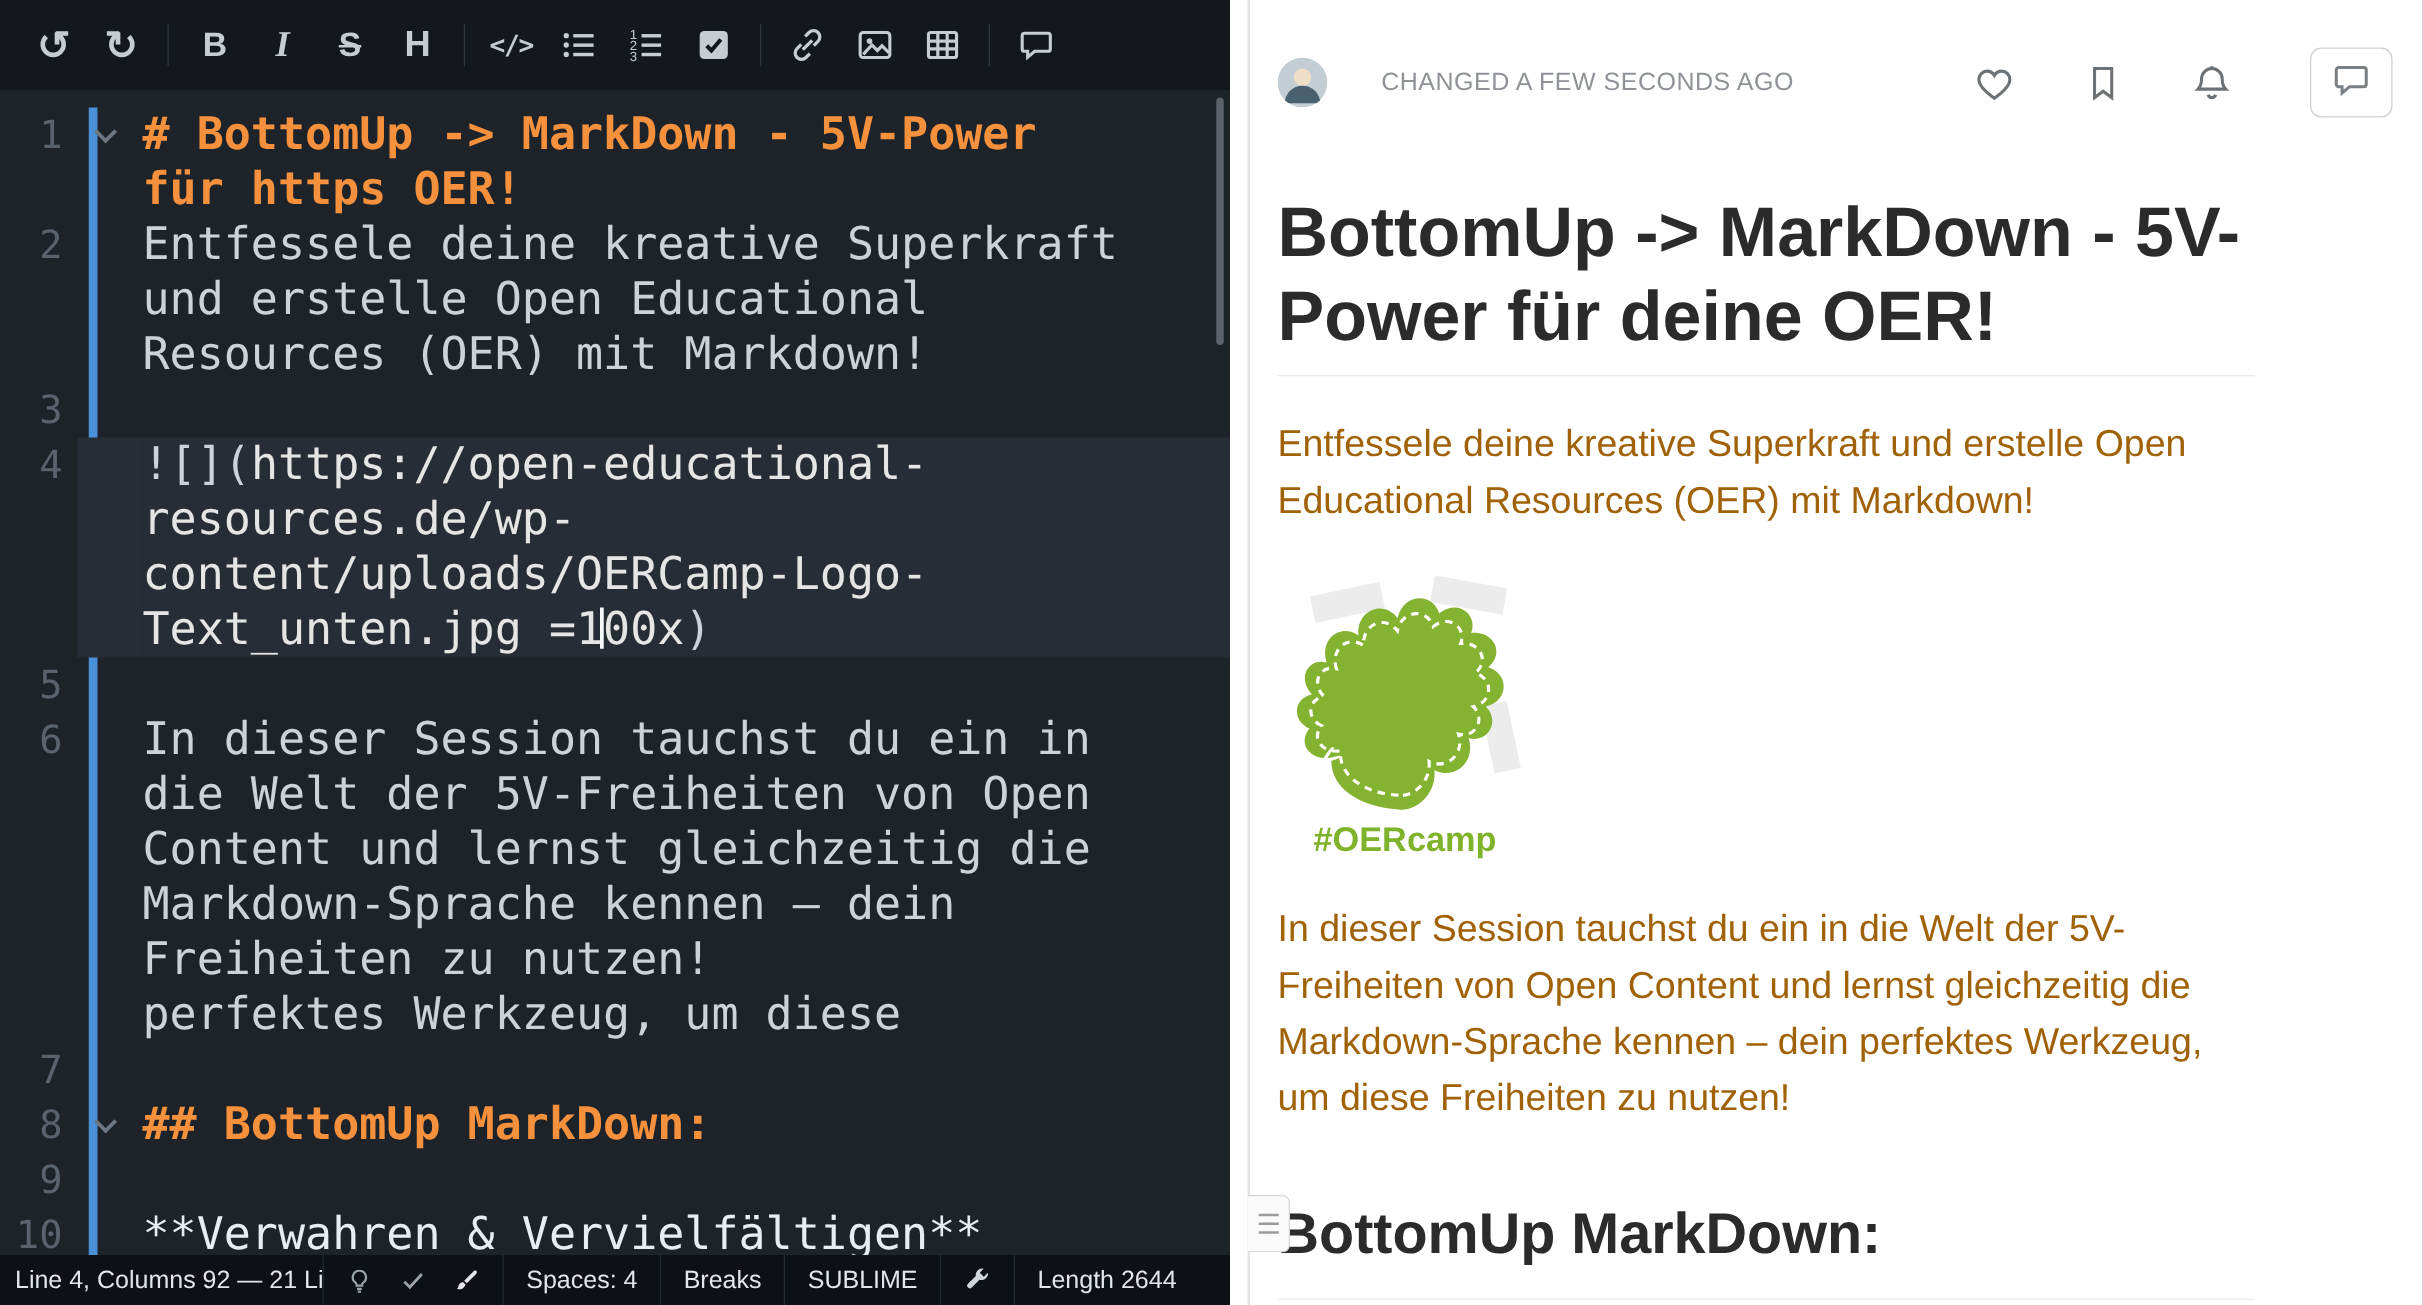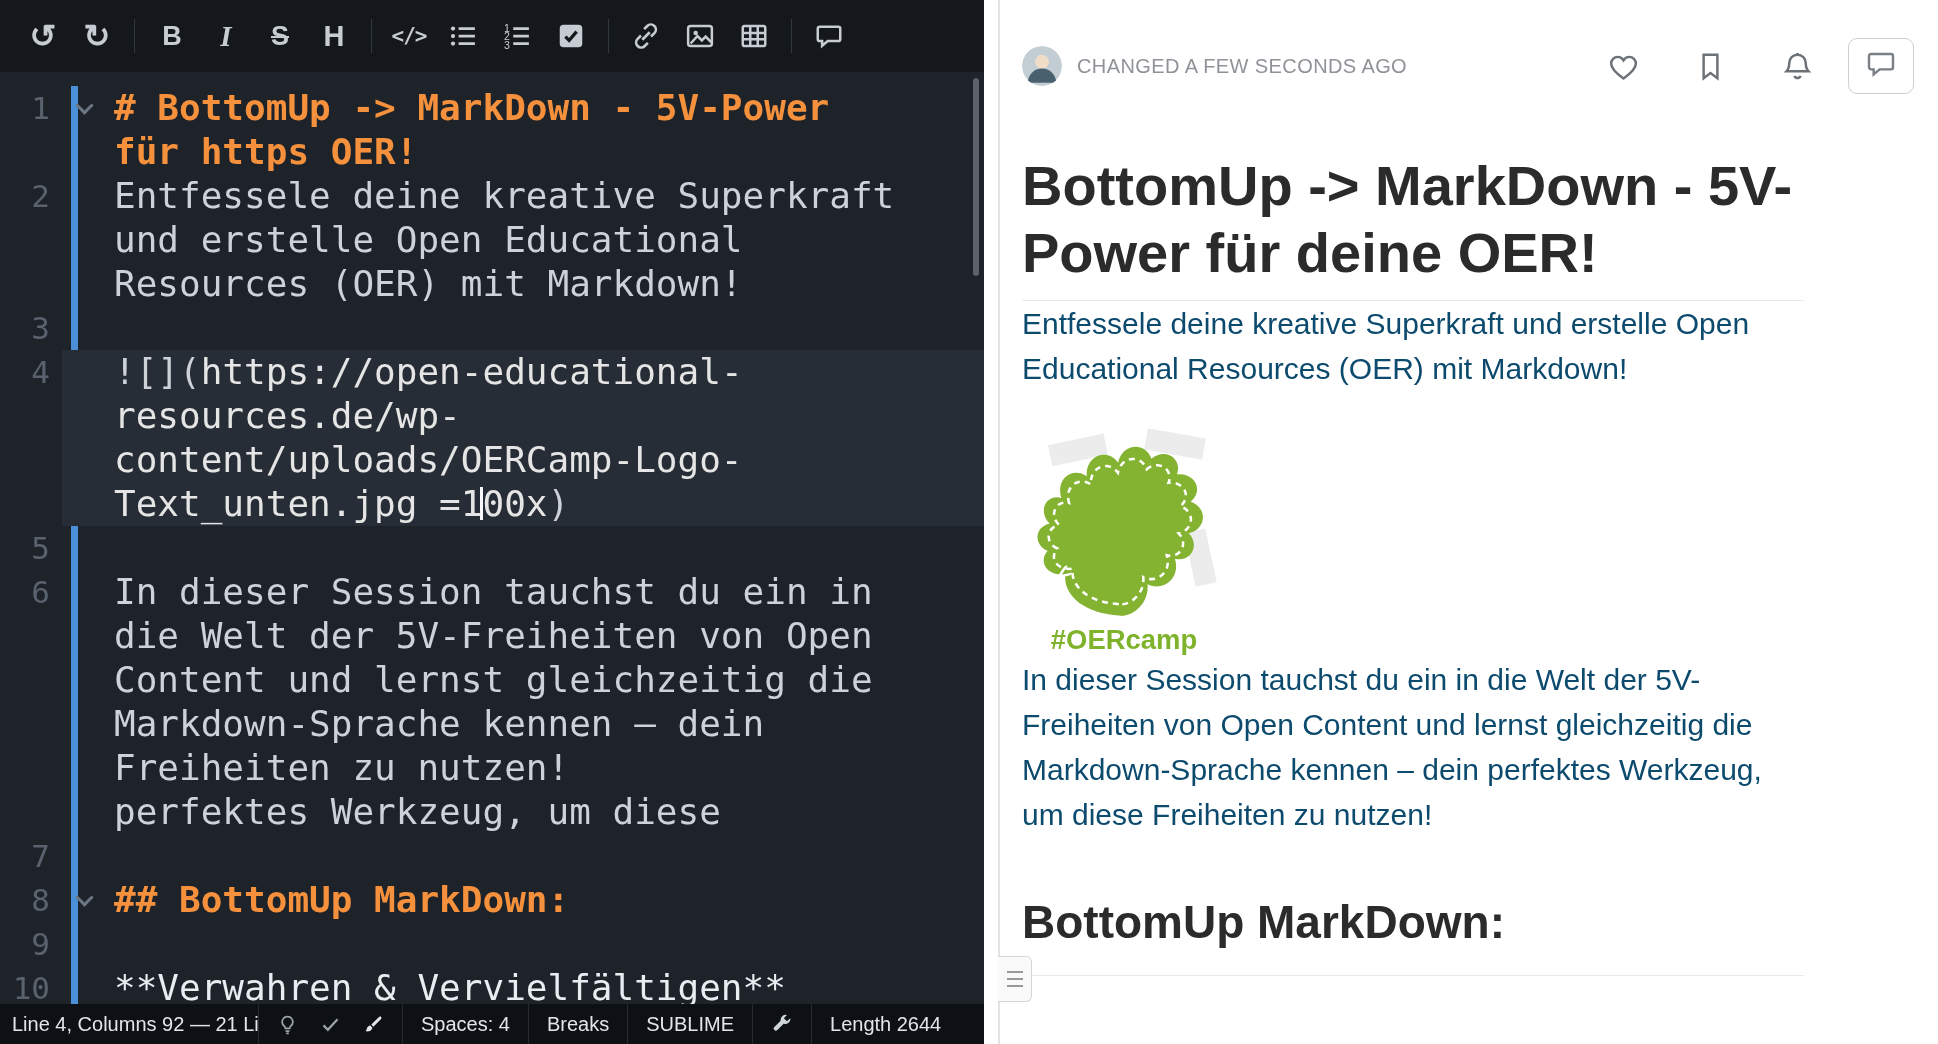--- a/index.html
+++ b/index.html
@@ -50,33 +50,33 @@
   
   .pane-gap { width:14px; background:#fff; flex-shrink:0; cursor:col-resize; }
   .grip { position:absolute; left:998px; top:956px; width:34px; height:46px; background:#fafafa;
           border:1px solid #d6d6d6; border-left:none; border-radius:0 6px 6px 0;
           display:flex; flex-direction:column; align-items:center; justify-content:center; gap:5px; z-index:9; cursor:col-resize; }
   .grip i { display:block; width:16px; height:2px; background:#9a9a9a; }
 
   
   .preview-pane { flex:1; background:#fff; border-left:2px solid #e4e4e4; padding-left:22px; overflow:hidden; position:relative; }
   .pv-content { width:782px; }
-  .meta-row { width:892px; margin-top:38px; height:56px; display:flex; align-items:center; }
+  .meta-row { width:892px; margin-top:38px; height:56px; display:flex; align-items:center;gap:28px; }
   .avatar { width:40px; height:40px; border-radius:50%; overflow:hidden; flex-shrink:0; }
   .avatar svg { width:40px; height:40px; display:block; }
   .meta-text { margin-left:15px; font-size:20px; color:#8f9398; letter-spacing:.4px; }
   .meta-icons { margin-left:auto; display:flex; align-items:center; gap:54px; color:#6d7277; }
   .meta-icons svg { width:33px; height:33px; display:block; }
   .comment-btn { margin-left:34px; width:66px; height:56px; border:1px solid #cfcfcf; border-radius:9px;
                  display:flex; align-items:center; justify-content:center; color:#7a7f84; cursor:pointer; }
   .comment-btn svg { width:32px; height:32px; }
 
   .pv-h1 { margin-top:58px; font-size:56px; line-height:1.2; font-weight:700; color:#2b2b2b;
            padding-bottom:14px; border-bottom:1px solid #eaeaea; }
-  .pv-p { font-size:30px; line-height:1.5; color:#0c4a6e; }
+  .pv-p { margin-top:32px; font-size:30px; line-height:1.5; color:#a16207; }
   .logo-block { margin:38px 0 0 4px; width:200px; }
   .logo-block svg { width:196px; height:228px; display:block; }
   .pv-h2 { margin-top:58px; font-size:46px; line-height:1.2; font-weight:700; color:#2b2b2b;
            padding-bottom:24px; border-bottom:1px solid #eaeaea; }
 </style>
 </head>
 <body>
 
 <div class="app">
 

